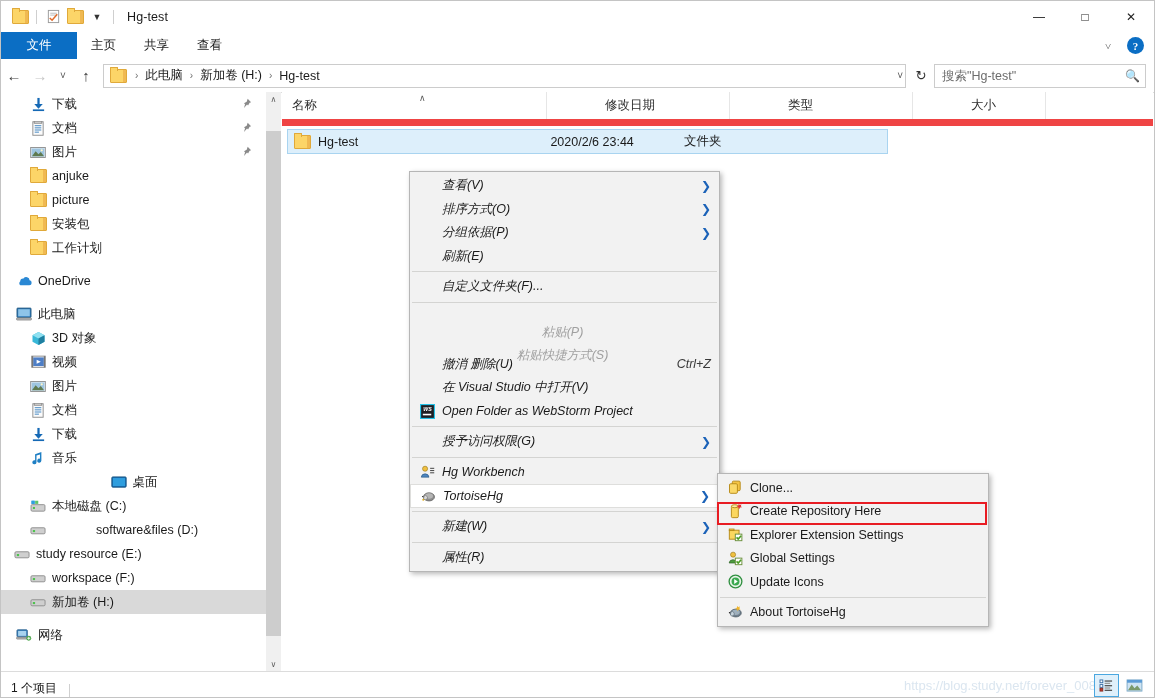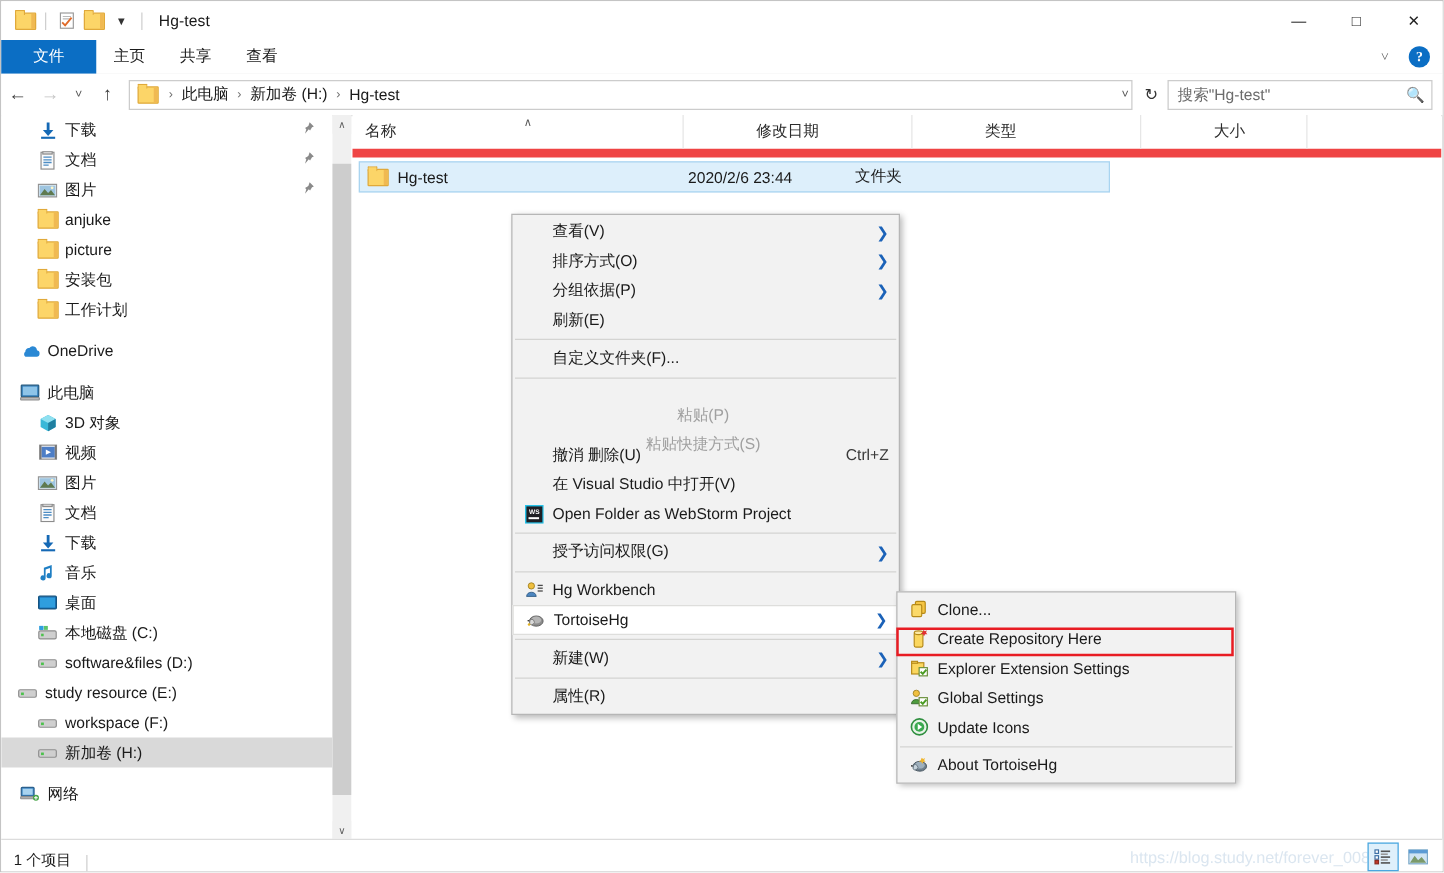--- a/index.html
+++ b/index.html
@@ -242,21 +242,21 @@
 
   
   .ctxmenu {
     position: absolute;
     background: #f2f2f2;
     border: 1px solid #b6b6b6;
     box-shadow: 2px 2px 5px rgba(0,0,0,0.28);
     padding: 2px 0;
     z-index: 40;
   }
-  #ctx-main { left: 408px; top: 170px; width: 309px; }
+  #ctx-main { left: 408px; top: 170px; width: 309px; font-style: italic; }
   #ctx-sub  { left: 716px; top: 472px; width: 270px; z-index: 50; }
 
   .mi {
     height: 23.5px; display: flex; align-items: center;
     font-size: 12.5px; color: #1a1a1a;
     padding: 0 8px 0 0; position: relative;
     white-space: nowrap;
   }
   .mi.hover { background: #ffffff; border: 1px solid #dededc; height: 22px; }
   .mi.disabled { color: #a0a0a0; flex-direction: column; }
@@ -529,42 +529,42 @@
         <span>下载</span>
       </div>
       <div class="nav-item" style="padding-left: 28px;">
         <span class="nav-ico">
           <svg width="14" height="15" viewBox="0 0 14 16">
             <path d="M10.6 1 L10.6 10.2 a2.2 2.2 0 1 1 -1.5 -2.05 L9.1 3.6 L5.4 4.8 L5.4 12 a2.2 2.2 0 1 1 -1.5 -2.05 L3.9 3.5 Z" fill="#1f7fc4"></path>
           </svg>
         </span>
         <span>音乐</span>
       </div>
-      <div class="nav-item" style="padding-left: 28px;">
+      <div class="nav-item" style=" justify-content: center;">
         <span class="nav-ico">
           <svg width="16" height="13" viewBox="0 0 17 14">
             <rect x="0.8" y="1" width="15.4" height="11" rx="1" fill="#1b6fb3" stroke="#14537f"></rect>
             <rect x="2" y="2.2" width="13" height="8.6" fill="#2f9ede"></rect>
           </svg>
         </span>
         <span>桌面</span>
       </div>
       <div class="nav-item" style="padding-left: 28px;">
         <span class="nav-ico">
           <svg width="16" height="13" viewBox="0 0 17 14">
             <rect x="1" y="5" width="15" height="7" rx="1.2" fill="#cfcfcf" stroke="#8e8e8e"></rect>
             <rect x="3" y="7.5" width="2.2" height="2.2" fill="#4cc24c"></rect>
             <rect x="1.5" y="0.8" width="3.4" height="3.4" fill="#2f9ede"></rect>
             <rect x="5.4" y="0.8" width="3.4" height="3.4" fill="#5dc36b"></rect>
             <rect x="1.5" y="0.8" width="3.4" height="3.4" fill="#2f9ede"></rect>
           </svg>
         </span>
         <span>本地磁盘 (C:)</span>
       </div>
-      <div class="nav-item" style="padding-left: 28px;">
+      <div class="nav-item" style="padding-left: 28px; gap: 44px;">
         <span class="nav-ico">
           <svg width="16" height="11" viewBox="0 0 17 11">
             <rect x="1" y="2.6" width="15" height="6.4" rx="1.2" fill="#cfcfcf" stroke="#8e8e8e"></rect>
             <rect x="3" y="5" width="2.4" height="2.2" fill="#4cc24c"></rect>
           </svg>
         </span>
         <span>software&amp;files (D:)</span>
       </div>
       <div class="nav-item" style="padding-left: 12px;">
         <span class="nav-ico">

